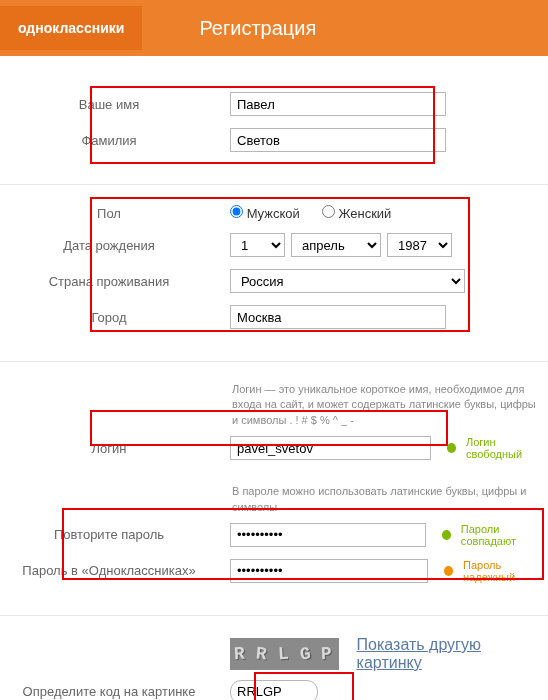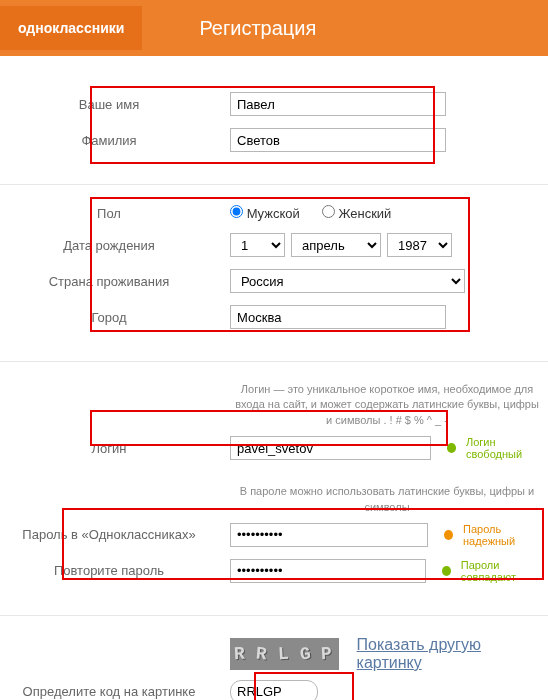--- a/index.html
+++ b/index.html
@@ -14,21 +14,21 @@
   input[type=text], input[type=password], select { border: 1px solid #b7b7b7; height: 24px; padding: 2px 6px; font-size: 13px; background: #fff; }
   .tf { width: 216px; }
   .sel-day { width: 55px; }
   .sel-month { width: 90px; }
   .sel-year { width: 65px; }
   .sel-country { width: 235px; }
   .divider { border-top: 1px solid #e8e8e8; margin: 14px 0; }
   .red-box { border: 2px solid #e60000; padding: 10px 6px; position: absolute; pointer-events: none; }
   .rel { position: relative; }
   .gender-radios label { margin-right: 16px; color: #333; vertical-align: middle; }
-  .hint { color: #8a8a8a; font-size: 11px; padding-left: 232px; padding-right: 6px; margin-bottom: 8px; line-height: 1.4; text-align: center; }
+  .hint { color: #8a8a8a; font-size: 11px; padding-left: 232px; padding-right: 6px; margin-bottom: 8px; line-height: 1.4; }
   .status-dot { width: 10px; height: 10px; border-radius: 50%; display: inline-block; margin-left: 10px; margin-right: 4px; vertical-align: middle; }
   .dot-green { background: #7eb800; }
   .dot-orange { background: #f29100; }
   .status-text { font-size: 11px; color: #666; vertical-align: middle; }
   .status-green { color: #7eb800; }
   .status-orange { color: #e68a00; }
   .captcha-img { width: 110px; height: 32px; background: #8a8a8a; display: inline-flex; align-items: center; justify-content: space-around; color: #d9d9d9; font-family: "Courier New", monospace; font-size: 18px; font-weight: bold; letter-spacing: 2px; text-shadow: 1px 1px 0 #555; }
   .captcha-img span { transform: rotate(-3deg); }
   .captcha-img span:nth-child(2) { transform: rotate(5deg); }
   .captcha-img span:nth-child(4) { transform: rotate(-6deg); }
@@ -106,33 +106,33 @@
         <span class="status-dot dot-green"></span>
         <span class="status-text status-green">Логин свободный</span>
       </div>
     </div>
   </div>
 
   <div class="section rel">
     <div class="hint">В пароле можно использовать латинские буквы, цифры и символы</div>
     <div class="red-box" style="left:62px; top:30px; width:482px; height:72px;"></div>
     <div class="row">
+      <div class="label-col">Повторите пароль</div>
+      <div class="input-col">
+        <input type="password" class="tf" value="••••••••••" style="">
+        <span class="status-dot dot-green"></span>
+        <span class="status-text status-green">Пароли совпадают</span>
+      </div>
+    </div>
+    <div class="row">
       <div class="label-col">Пароль в «Одноклассниках»</div>
       <div class="input-col">
         <input type="password" class="tf" value="••••••••••" style="">
         <span class="status-dot dot-orange"></span>
         <span class="status-text status-orange">Пароль надежный</span>
-      </div>
-    </div>
-    <div class="row">
-      <div class="label-col">Повторите пароль</div>
-      <div class="input-col">
-        <input type="password" class="tf" value="••••••••••" style="">
-        <span class="status-dot dot-green"></span>
-        <span class="status-text status-green">Пароли совпадают</span>
       </div>
     </div>
   </div>
 
   <div class="divider"></div>
 
   <div class="section rel">
     <div class="row" style="margin-bottom:8px;">
       <div class="label-col"></div>
       <div class="input-col">

